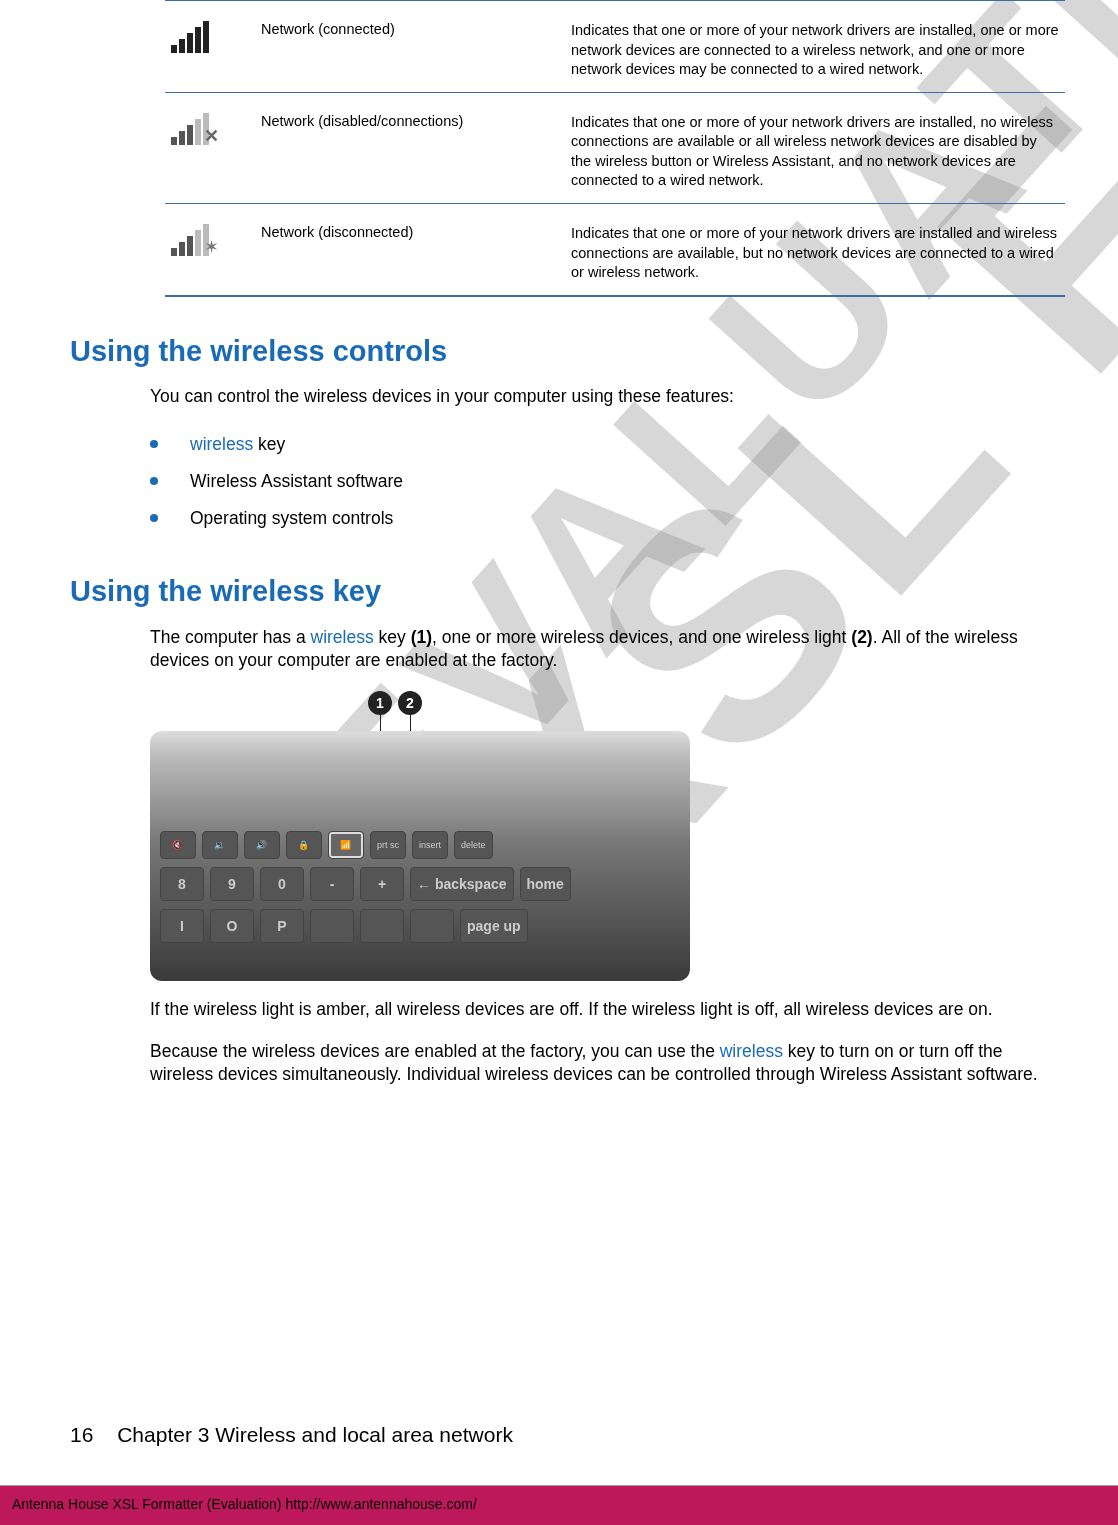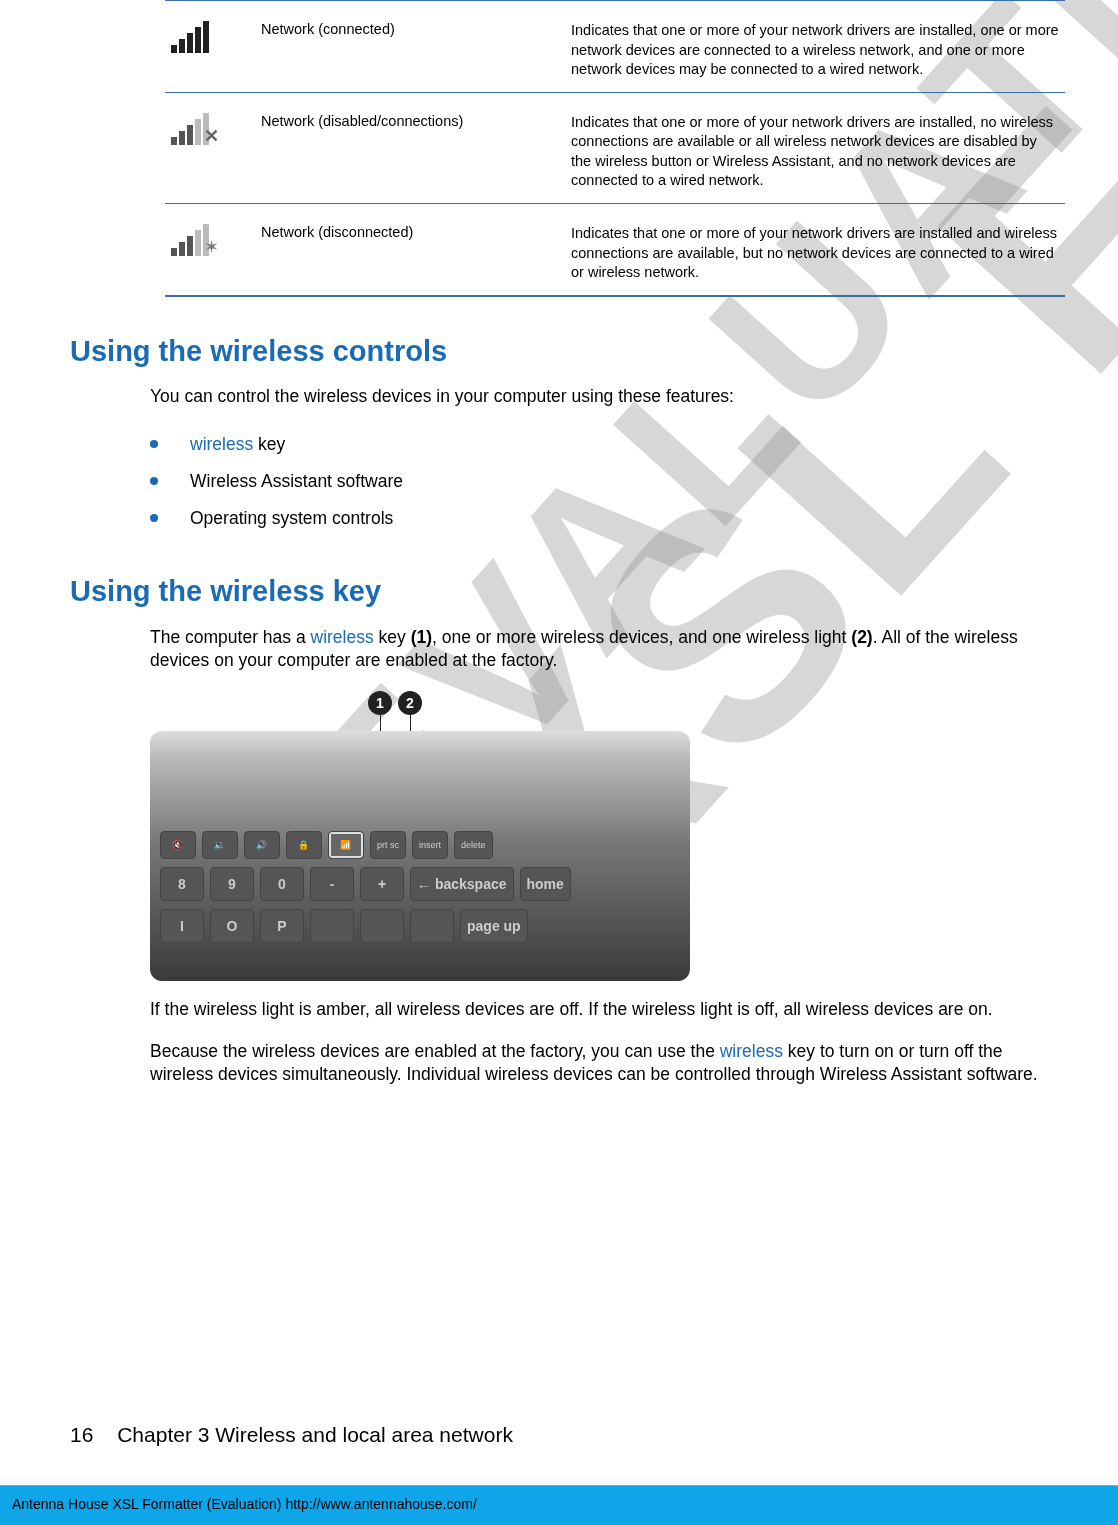--- a/index.html
+++ b/index.html
@@ -159,21 +159,21 @@
     left: 70px;
     bottom: 78px;
     font-size: 21px;
   }
   .footer-row .pg { margin-right: 18px; }
   .eval-bar {
     position: absolute;
     left: 0; right: 0; bottom: 0;
     height: 40px;
     padding: 10px 12px 0 12px;
-    background: #0ea5e9;
+    background: #be185d;
     color: #000;
     font-size: 14px;
     border-top: 1px solid #9aa0a6;
   }
 </style>
 </head>
 <body>
 
 <div class="watermark wm1">XSL Formatter</div>
 <div class="watermark wm2">EVALUATION</div>

